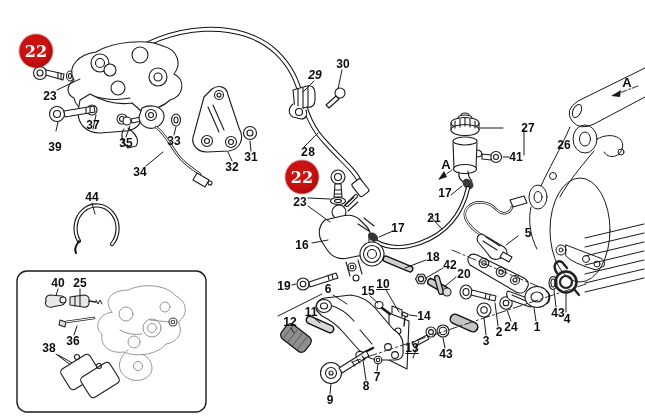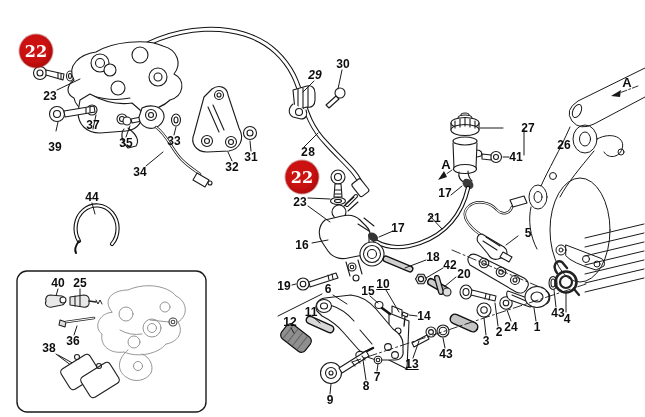--- a/index.html
+++ b/index.html
@@ -407,21 +407,21 @@
       <div class="part-label" style="left: 434px; top: 210px; margin-top: 8px;">21</div>
       <div class="part-label" style="left: 528px; top: 233px;">5</div>
       <div class="part-label" style="left: 433px; top: 257px;">18</div>
       <div class="part-label" style="left: 450px; top: 265px;">42</div>
       <div class="part-label" style="left: 464px; top: 274px;">20</div>
       <div class="part-label" style="left: 383px; top: 284px; text-decoration: underline;">10</div>
       <div class="part-label" style="left: 368px; top: 291px;">15</div>
       <div class="part-label" style="left: 311px; top: 312px;">11</div>
       <div class="part-label" style="left: 290px; top: 322px;">12</div>
       <div class="part-label" style="left: 424px; top: 316px;">14</div>
-      <div class="part-label" style="left: 412px; top: 364px; text-decoration: underline;">13</div>
+      <div class="part-label" style="left: 412px; top: 348px; text-decoration: underline;">13</div>
       <div class="part-label" style="left: 377px; top: 377px;">7</div>
       <div class="part-label" style="left: 366px; top: 386px;">8</div>
       <div class="part-label" style="left: 330px; top: 400px;">9</div>
       <div class="part-label" style="left: 446px; top: 354px;">43</div>
       <div class="part-label" style="left: 486px; top: 341px;">3</div>
       <div class="part-label" style="left: 499px; top: 332px;">2</div>
       <div class="part-label" style="left: 511px; top: 327px;">24</div>
       <div class="part-label" style="left: 537px; top: 327px;">1</div>
       <div class="part-label" style="left: 558px; top: 313px;">43</div>
       <div class="part-label" style="left: 567px; top: 319px;">4</div>

